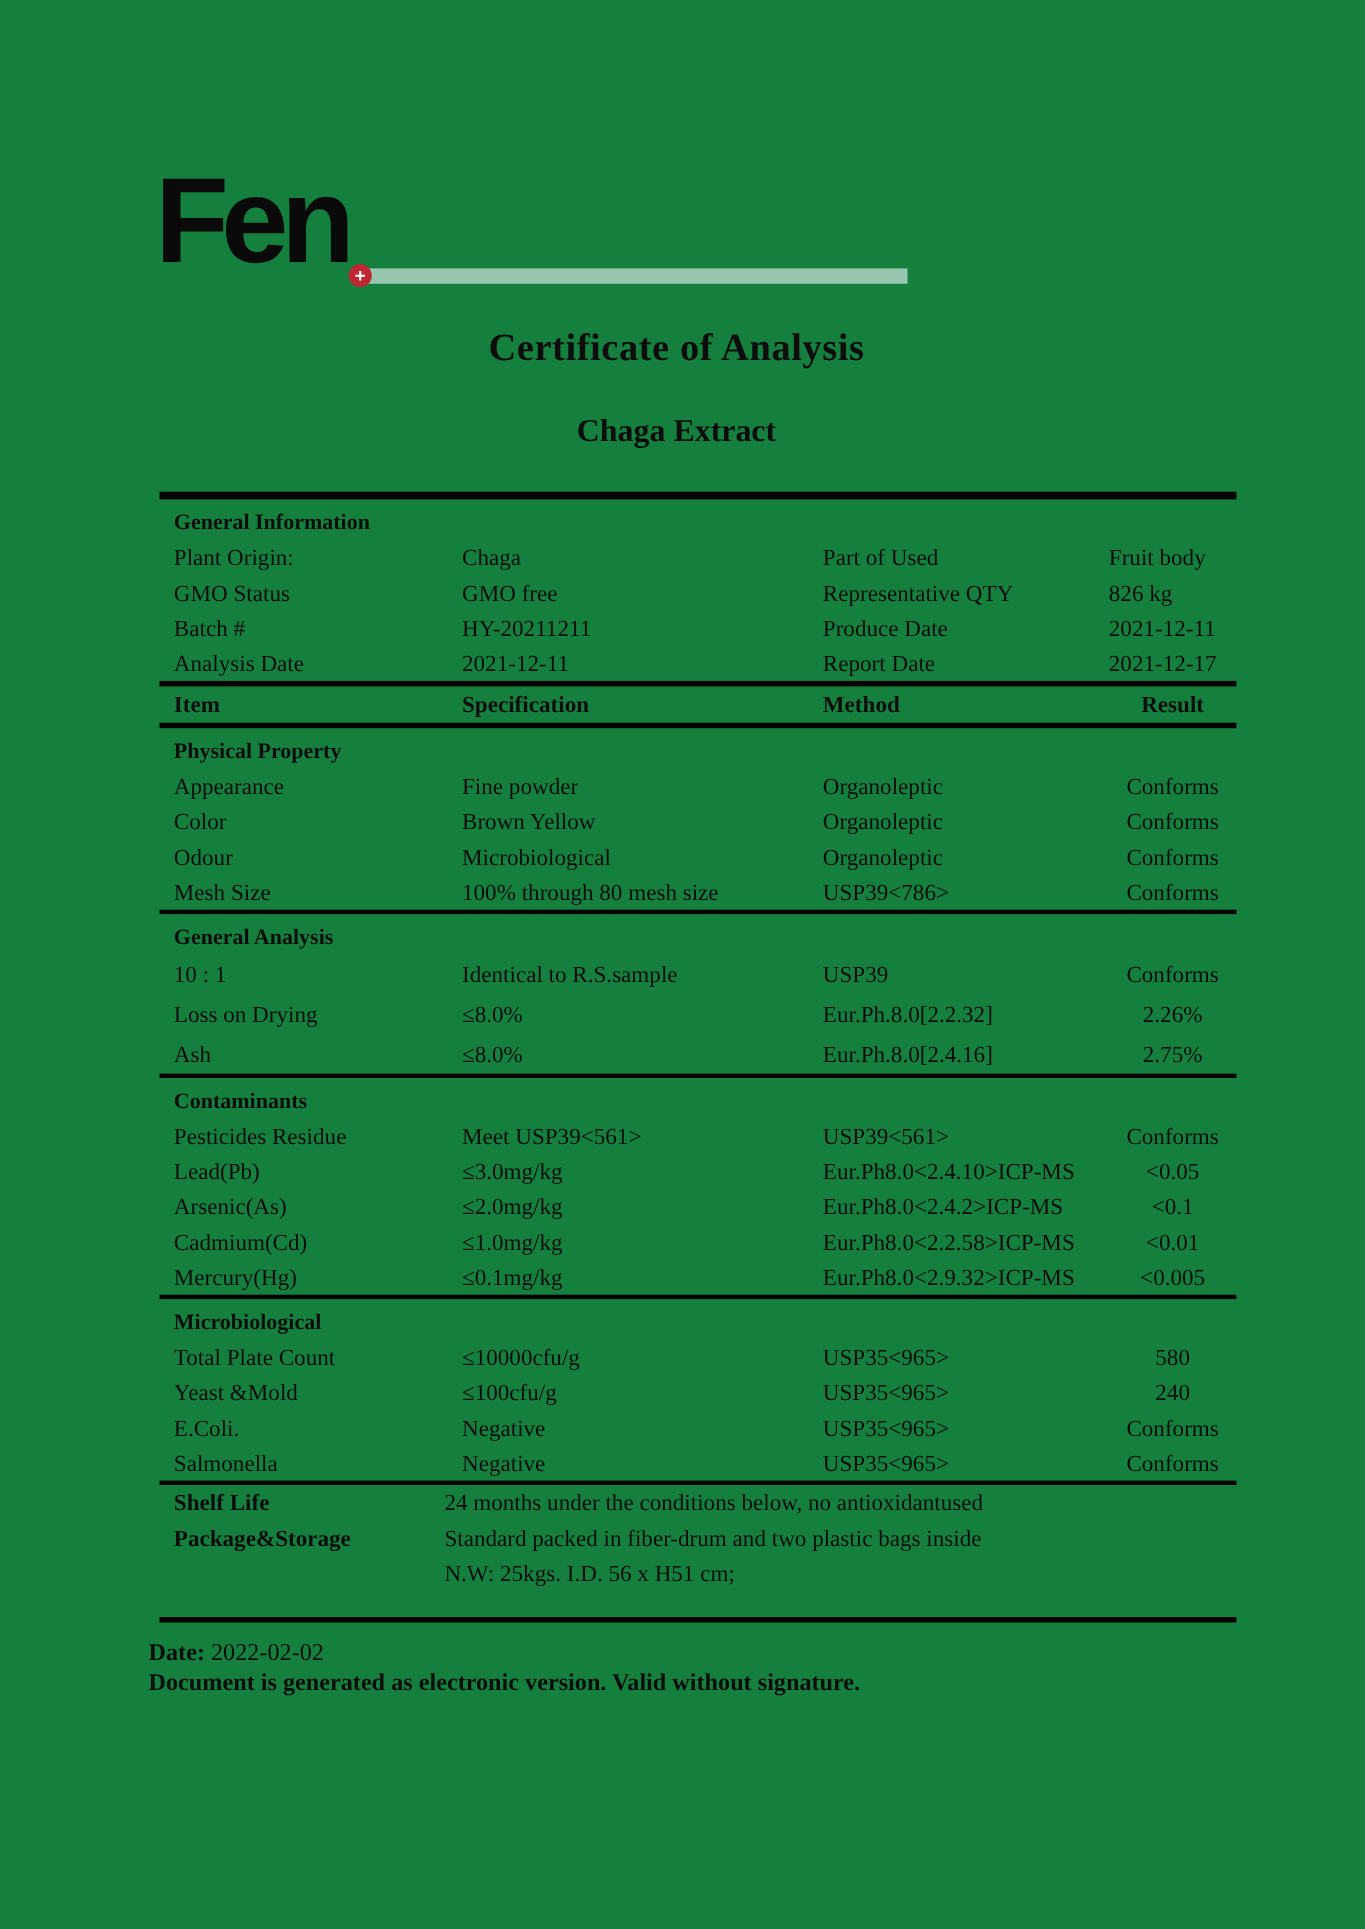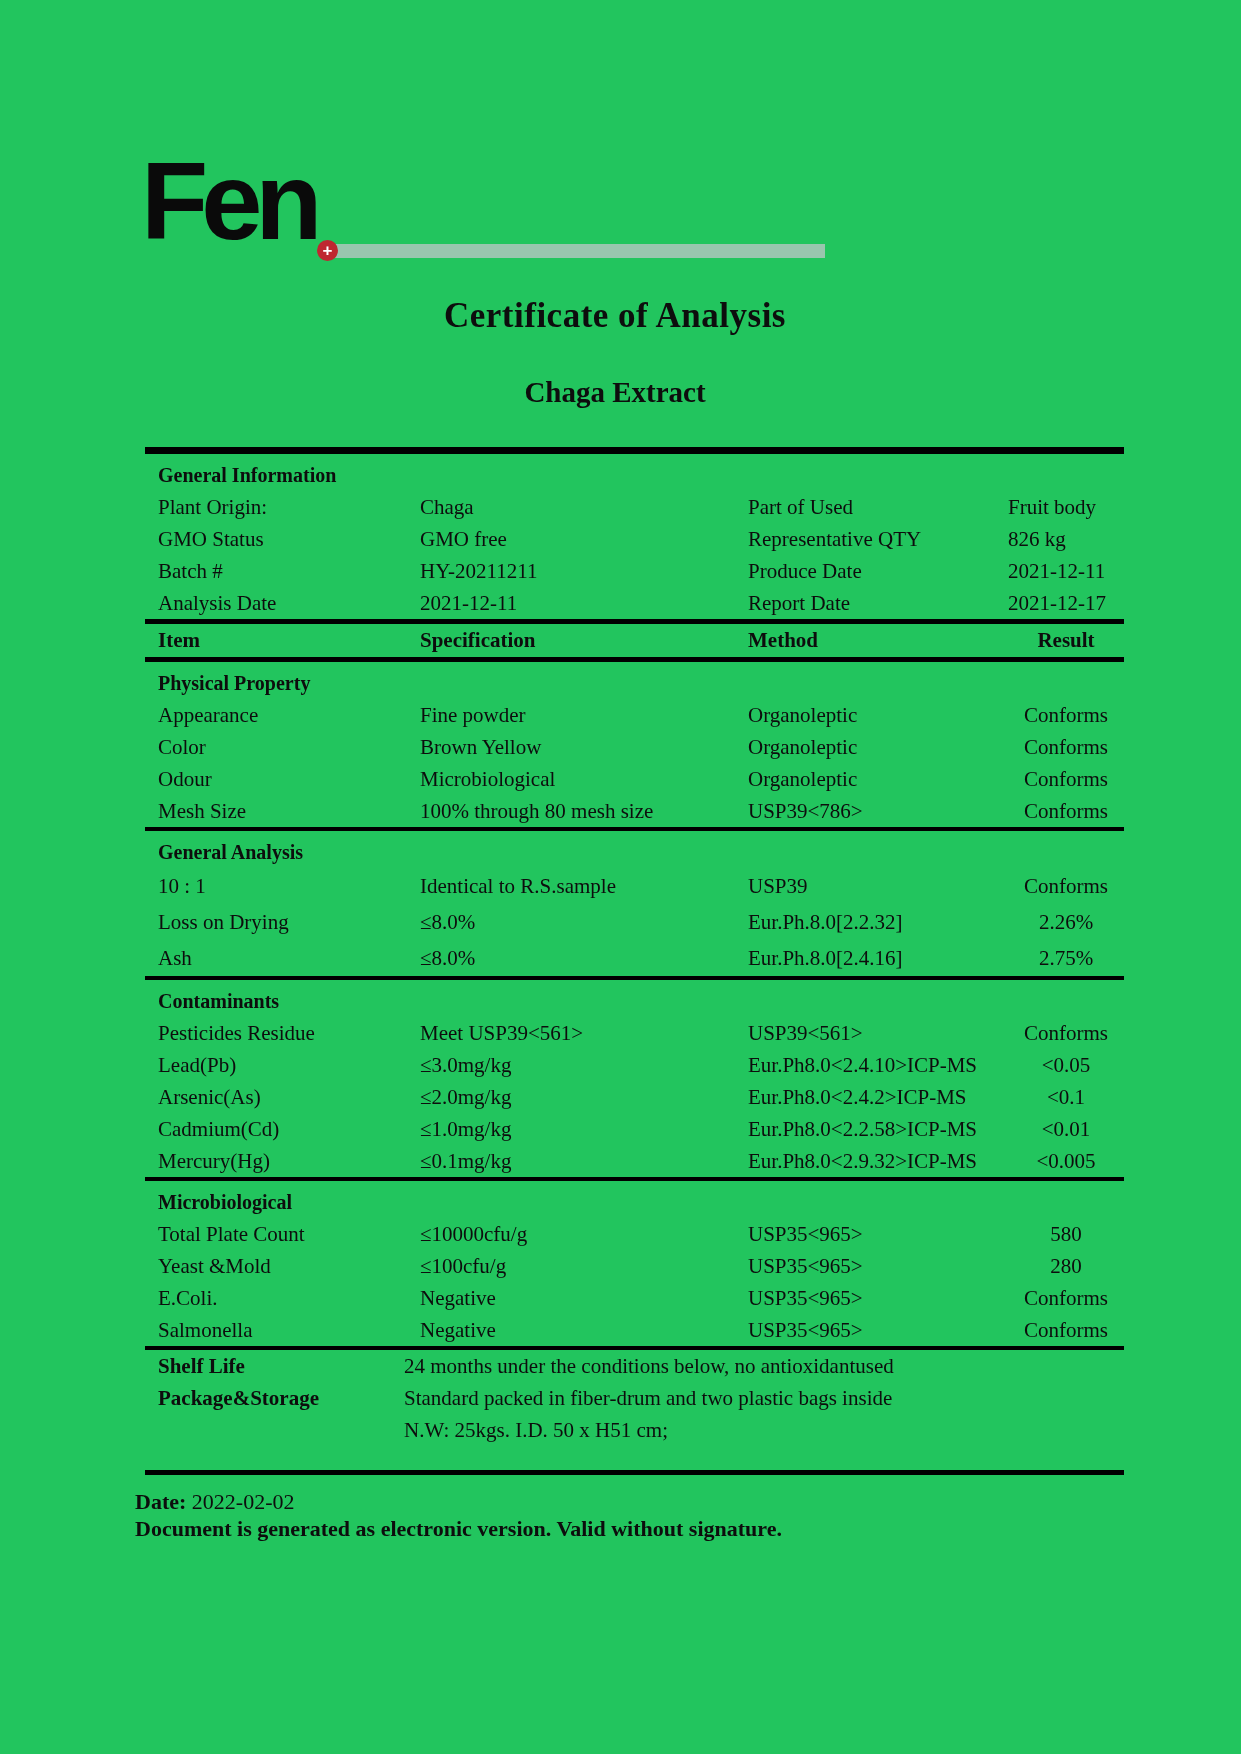--- a/index.html
+++ b/index.html
@@ -1,21 +1,21 @@
 <!DOCTYPE html>
 <html><head>
 <meta charset="utf-8">
 <style>
   html,body{margin:0;padding:0;background:#ffffff;}
   body{
     width:1241px;height:1754px;position:relative;
     font-family:"Liberation Serif", serif;color:#0d0d0d;
     -webkit-font-smoothing:antialiased;
   }
-  .page{position:absolute;inset:0;background:#22c55e;}
+  .page{position:absolute;inset:0;background:#15803d;}
 
   
   .logo-text{
     position:absolute;left:141px;top:146px;
     font-family:"Liberation Sans", sans-serif;
     font-weight:900;font-size:110px;line-height:1;letter-spacing:-7px;color:#0a0a0a;
   }
   .logo-badge{
     position:absolute;left:317px;top:240px;width:21px;height:21px;border-radius:50%;
     display:flex;align-items:center;justify-content:center;
@@ -194,21 +194,21 @@
         <div class="row">
           <span>Total Plate Count</span>
           <span>≤10000cfu/g</span>
           <span>USP35&lt;965&gt;</span>
           <span class="res">580</span>
         </div>
         <div class="row">
           <span>Yeast &amp;Mold</span>
           <span>≤100cfu/g</span>
           <span>USP35&lt;965&gt;</span>
-          <span class="res">280</span>
+          <span class="res">240</span>
         </div>
         <div class="row">
           <span>E.Coli.</span>
           <span>Negative</span>
           <span>USP35&lt;965&gt;</span>
           <span class="res">Conforms</span>
         </div>
         <div class="row">
           <span>Salmonella</span>
           <span>Negative</span>
@@ -221,21 +221,21 @@
         <div class="storage-row">
           <span class="lbl">Shelf Life</span>
           <span>24 months under the conditions below, no antioxidantused</span>
         </div>
         <div class="storage-row">
           <span class="lbl">Package&amp;Storage</span>
           <span>Standard packed in fiber-drum and two plastic bags inside</span>
         </div>
         <div class="storage-row">
           <span class="lbl"></span>
-          <span>N.W: 25kgs. I.D. 50 x H51 cm;</span>
+          <span>N.W: 25kgs. I.D. 56 x H51 cm;</span>
         </div>
       </div>
     <div class="rule bottom"></div>
   </div>
 
   <div class="footer">
     <div><span class="bold">Date:</span> <span>2022-02-02</span></div>
     <div class="bold">Document is generated as electronic version. Valid without signature.</div>
   </div>
 

